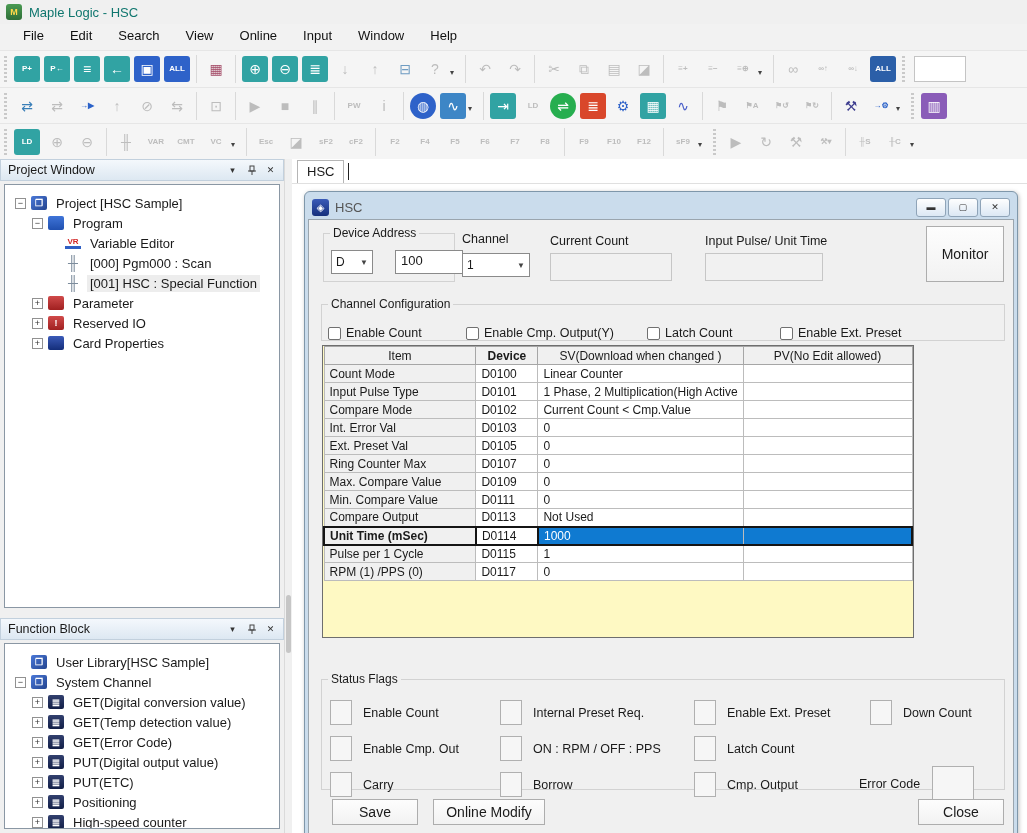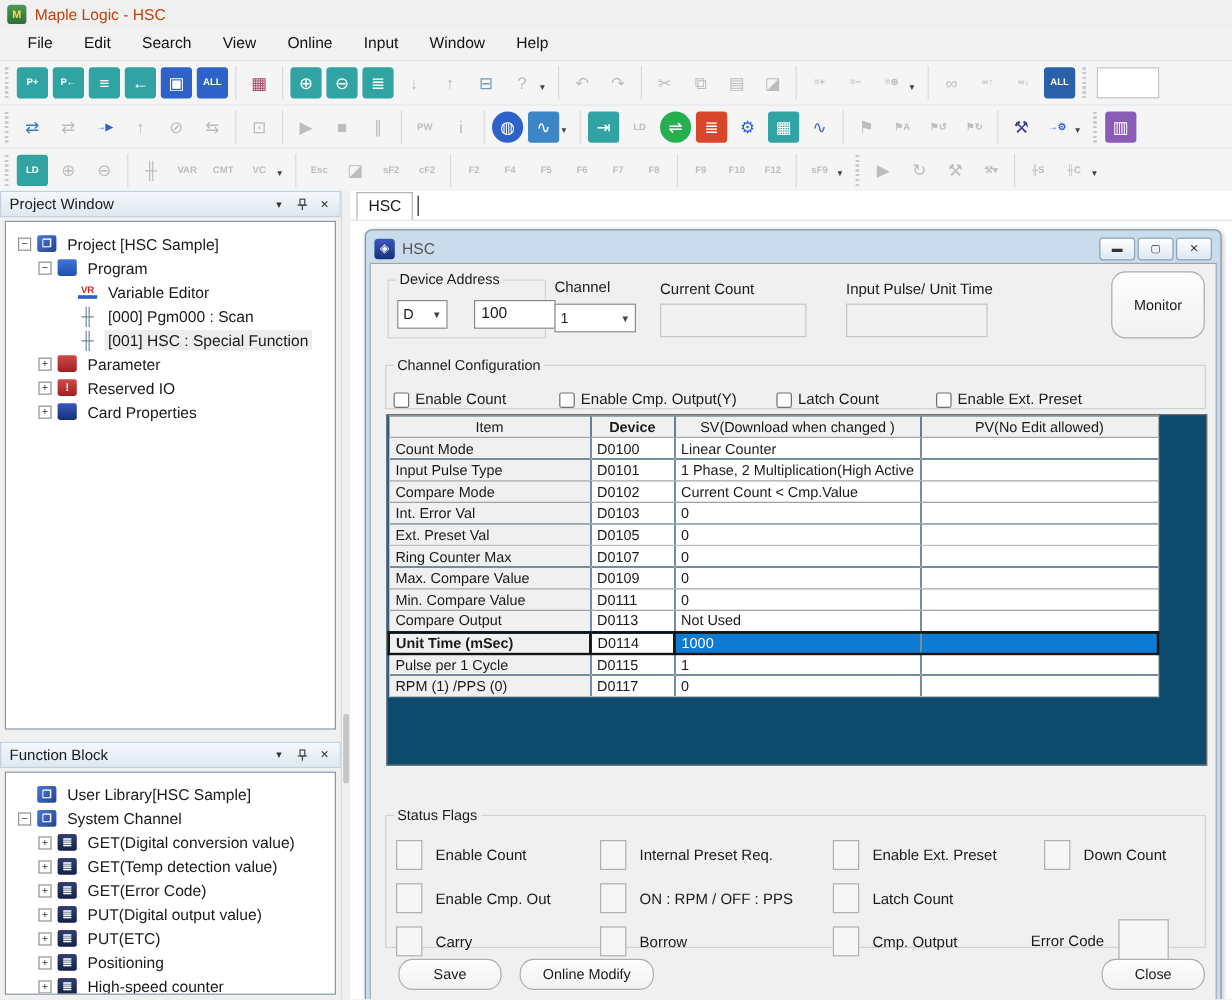--- a/index.html
+++ b/index.html
@@ -4,21 +4,21 @@
 <style>
   *{box-sizing:border-box;margin:0;padding:0}
   html,body{width:1027px;height:833px;overflow:hidden}
   body{font-family:"Liberation Sans",sans-serif;font-size:13px;color:#1a1a1a;background:#f0f0f0}
   #app{position:relative;width:1027px;height:833px;overflow:hidden;background:#f0f0f0}
 
   
   .titlebar{height:24px;background:#f0f0f0;display:flex;align-items:center;padding-left:6px}
   .appicon{width:16px;height:16px;border-radius:3px;background:linear-gradient(#4a9a52,#2e6e38);color:#ffd84a;
     font-size:9px;font-weight:bold;display:flex;align-items:center;justify-content:center;margin-right:7px}
-  .apptitle{color:#c2410c;font-size:13px}
+  .apptitle{color:#0f766e;font-size:13px}
   .menubar{height:26px;background:#f2f2f2;display:flex;align-items:flex-start;padding-left:10px}
   .menuitem{padding:4px 13px;font-size:13px;color:#111;cursor:default}
 
   
   .toolbar{height:37px;background:#f5f5f5;border-top:1px solid #e6e6e6;display:flex;align-items:center;overflow:hidden;white-space:nowrap}
   .toolbar.t2,.toolbar.t3{height:36px}
   .grip{width:7px;height:26px;margin:0 3px 0 2px;flex:none;
     background-image:repeating-linear-gradient(to bottom,#c9c9c9 0 2px,transparent 2px 4px);background-size:3px 100%;background-repeat:no-repeat;background-position:center}
   .tbsep{width:1px;height:28px;background:#d9d9d9;margin:0 4px;flex:none}
   .tbi{width:26px;height:26px;margin:0 2px;border-radius:3px;display:flex;align-items:center;justify-content:center;
@@ -88,28 +88,28 @@
   legend{font-size:12px;padding:0 3px;margin-left:6px}
 
   .fs-start{left:14px;top:6px;width:132px;height:56px}
   .combo{background:#fff;border:1px solid #8a8a8a;display:flex;align-items:center;padding:0 4px;position:absolute}
   .combo .cv{flex:1}
   .combo .chev{font-size:8px;color:#444}
   .tinput{background:#fff;border:1px solid #8a8a8a;position:absolute;padding:2px 5px;font-size:13px}
   .tinput.dis{background:#f1f1f1;border:1px solid #c6c6c6}
   .toplabel{position:absolute;font-size:12.5px;white-space:nowrap}
 
-  .btn{border:1px solid #adadad;background:linear-gradient(#fdfdfd,#f2f2f2);border-radius:12px;
-    display:flex;align-items:center;justify-content:center;font-size:12px;position:absolute;cursor:default}
+  .btn{border:1px solid #adadad;background:linear-gradient(#fdfdfd,#f2f2f2);border-radius:0;
+    display:flex;align-items:center;justify-content:center;font-size:14px;position:absolute;cursor:default}
 
   .fs-config{left:12px;top:77px;width:684px;height:44px}
   .cbx{position:absolute;top:15px;display:flex;align-items:center;font-size:12.5px;white-space:nowrap}
   .cbx .box{width:13px;height:13px;border:1px solid #707070;background:#fff;border-radius:2px;margin-right:5px;flex:none}
 
-  .grid{position:absolute;left:13px;top:125px;width:684px;height:293px;background:#0c4a6e;border:1px solid #6e6e6e}
+  .grid{position:absolute;left:13px;top:125px;width:592px;height:293px;background:#fef9c3;border:1px solid #6e6e6e}
   .grid table{border-collapse:collapse;table-layout:fixed;font-size:12px}
   .grid th{background:#f0f0f0;font-weight:normal;border:1px solid #a6a6a6;height:18px;padding:0 4px;overflow:hidden;white-space:nowrap}
   .grid th.b{font-weight:bold}
   .grid td{background:#fff;border:1px solid #bcbcbc;height:18px;padding:0 5px;overflow:hidden;white-space:nowrap}
   .grid td.item{background:#f0f0f0}
   .grid tr.sel td{border-top:2px solid #151515;border-bottom:2px solid #151515}
   .grid tr.sel td.item{font-weight:bold;border-left:2px solid #151515}
   .grid tr.sel td.device{border:2px solid #151515}
   .grid tr.sel td.sv,.grid tr.sel td.pv{background:#0f7ad1;color:#fff}
   .grid tr.sel td.pv{border-right:2px solid #151515}

